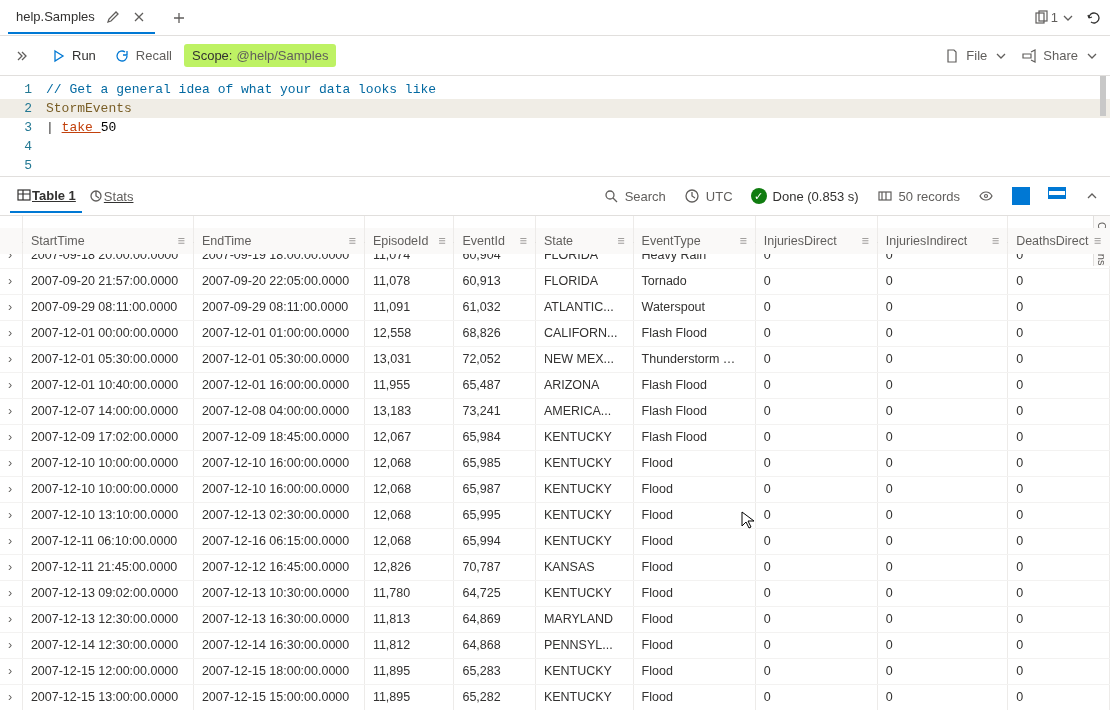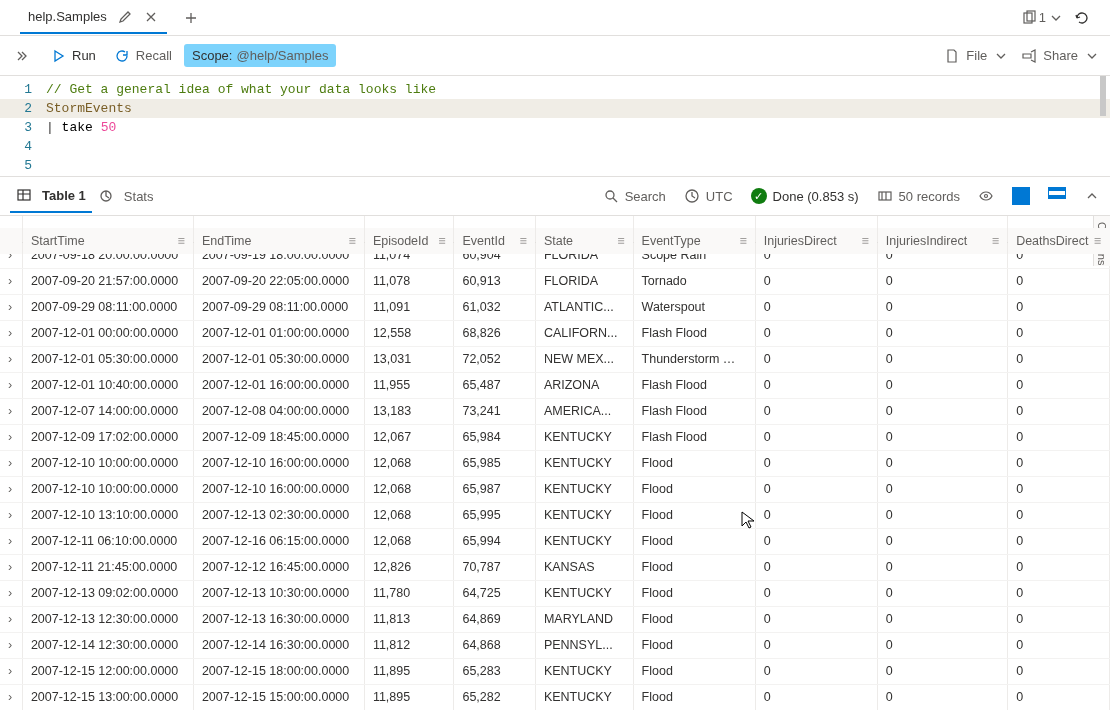--- a/index.html
+++ b/index.html
@@ -1,52 +1,52 @@
 <!DOCTYPE html>
 <html><head>
 <meta charset="utf-8">
 <style>
 * { box-sizing: border-box; margin: 0; padding: 0; }
 body { font-family: "Segoe UI", Arial, sans-serif; font-size: 13px; color: #323130; background: #fff; width: 1110px; height: 710px; overflow: hidden; position: relative; }
 
 
-.tab-bar { height: 36px; display: flex; align-items: center; border-bottom: 1px solid #e1dfdd; padding: 0 20px; }
+.tab-bar { height: 36px; display: flex; align-items: center; border-bottom: 1px solid #e1dfdd; padding: 0 8px; }
 .tab { display: flex; align-items: center; height: 32px; padding: 0 8px; border-bottom: 2px solid #0078d4; margin-right: 4px; }
 .tab-title { color: #323130; }
 .tab-icon { margin-left: 10px; color: #605e5c; cursor: pointer; }
 .tab-add { margin-left: 12px; color: #605e5c; cursor: pointer; font-size: 16px; }
 .tab-right { margin-left: auto; display: flex; align-items: center; gap: 10px; }
 .copy-group { display: flex; align-items: center; gap: 2px; color: #605e5c; }
 
 
 .toolbar { height: 40px; display: flex; align-items: center; padding: 0 10px; border-bottom: 1px solid #e1dfdd; gap: 6px; }
 .tb-btn { display: flex; align-items: center; gap: 6px; color: #605e5c; padding: 4px 6px; border-radius: 2px; cursor: pointer; }
 .tb-btn .icon-svg { color: #0078d4; }
 .run-label { color: #323130; }
-.scope-chip { background: #7dd3fc; border-radius: 3px; padding: 4px 8px; display: flex; gap: 4px; align-items: center; }
+.scope-chip { background: #bef264; border-radius: 3px; padding: 4px 8px; display: flex; gap: 4px; align-items: center; }
 .scope-value { color: #605e5c; }
 .tb-right { margin-left: auto; display: flex; align-items: center; gap: 12px; color: #605e5c; }
 .tb-right-item { display: flex; align-items: center; gap: 6px; }
 
 
 .editor { font-family: Consolas, "Courier New", monospace; font-size: 13px; padding: 4px 0; position: relative; }
 .editor-line { display: flex; height: 19px; line-height: 19px; }
 .gutter { width: 46px; text-align: right; padding-right: 14px; color: #237893; }
 .code { white-space: pre; }
-.code-comment { color: #4d7c0f; }
+.code-comment { color: #0369a1; }
 .code-ident { color: #795e26; text-align: center; }
-.code-op { color: #000000; }
-.code-num { color: #ec4899; }
+.code-op { color: #c2410c; text-decoration: underline; }
+.code-num { color: #000000; }
 .current-line { background: #f0ede6; }
 .editor-scroll-ind { position: absolute; right: 4px; top: 0; width: 6px; height: 100%; }
 .editor-scroll-thumb { background: #c8c8c8; width: 6px; height: 40px; }
 
 
 .results-tabs { height: 40px; display: flex; align-items: center; border-top: 1px solid #e1dfdd; border-bottom: 1px solid #e1dfdd; padding: 0 10px; }
-.rtab { display: flex; align-items: center; gap: 10px; padding: 8px 6px; cursor: pointer; }
+.rtab { display: flex; align-items: center; gap: 0; padding: 8px 6px; cursor: pointer; text-decoration: underline; }
 .rtab.active { border-bottom: 2px solid #0078d4; font-weight: 600; }
 .results-right { margin-left: auto; display: flex; gap: 18px; color: #605e5c; }
 .status-dot { width:16px; height:16px; border-radius:50%; background:#107c10; display:flex; align-items:center; justify-content:center; color:#fff; font-size:11px; }
 .rr-item { display: flex; align-items: center; gap: 6px; }
 .square-btn { width:18px; height:18px; border:1px solid #605e5c; display:flex; align-items:center; justify-content:center; }
 .blue-fill { background:#0078d4; border-color:#0078d4; }
 .stripe-btn { width:18px; height:12px; background: linear-gradient(#0078d4 33%, #fff 33% 66%, #0078d4 66%); border:1px solid #0078d4;}
 
 
 .grid { overflow: auto; height: calc(710px - 36px - 40px - 100px - 40px); position: relative; }
@@ -260,21 +260,21 @@
         </tr>
       </thead>
     <tbody id="grid-body">
         <tr>
           <td class="expand-cell">›</td>
           <td>2007-09-18 20:00:00.0000</td>
           <td>2007-09-19 18:00:00.0000</td>
           <td class="num">11,074</td>
           <td class="num">60,904</td>
           <td>FLORIDA</td>
-          <td>Scope Rain</td>
+          <td>Heavy Rain</td>
           <td class="num">0</td>
           <td class="num">0</td>
           <td class="num">0</td>
         </tr>
         <tr>
           <td class="expand-cell">›</td>
           <td>2007-09-20 21:57:00.0000</td>
           <td>2007-09-20 22:05:00.0000</td>
           <td class="num">11,078</td>
           <td class="num">60,913</td>

